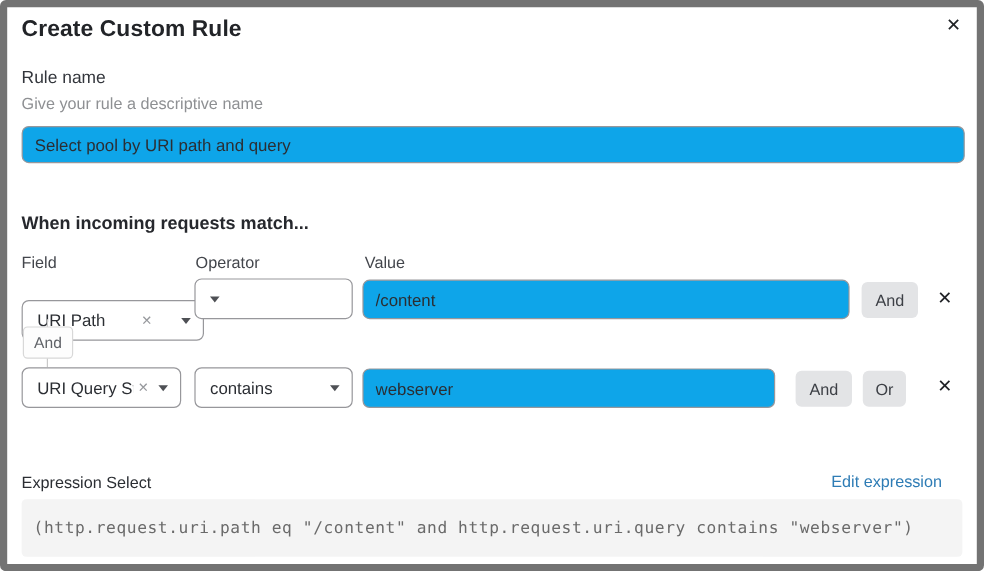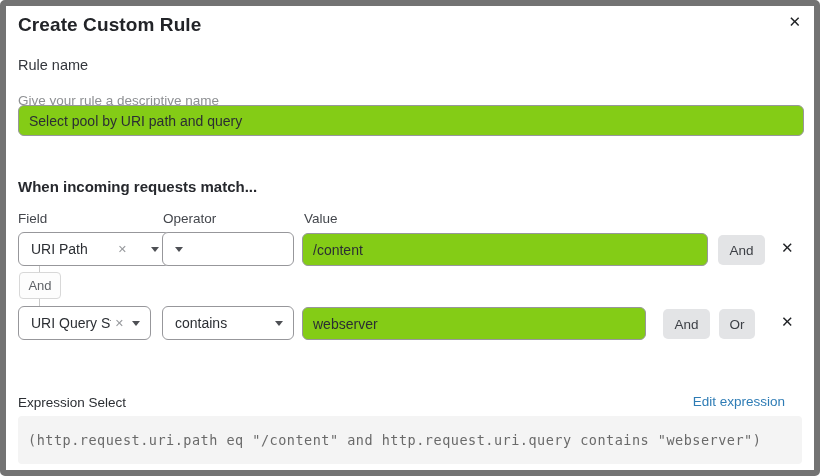--- a/index.html
+++ b/index.html
@@ -26,21 +26,21 @@
     font-size:15px; font-weight:700; color:#212326;
     cursor:pointer; line-height:20px;
   }
   .lbl { position:absolute; font-size:14.5px; color:#33363c; }
   .helper { position:absolute; font-size:13.5px; color:#8e9093; }
   .text-input {
     position:absolute; height:31px;
     border:1px solid #97979b; border-radius:6px;
     padding:0 10px; font-size:14px; color:#2b2e33;
     font-family:"Liberation Sans","DejaVu Sans",sans-serif;
-    background:#84cc16; outline:none;
+    background:#0ea5e9; outline:none;
   }
   .section-heading {
     position:absolute; left:12px; top:172px;
     font-size:15px; font-weight:700; color:#26282d;
   }
   .col-lbl { position:absolute; top:205px; font-size:13.5px; color:#43464c; }
   .select {
     position:absolute; height:34px;
     border:1px solid #97979b; border-radius:6px;
     background:#fff; display:flex; align-items:center;
@@ -96,30 +96,30 @@
 </style>
 </head>
 <body>
 
 <div class="modal">
 
   <div class="title">Create Custom Rule</div>
   <div class="close-x">✕</div>
 
   <div class="lbl" style="left:12px; top:51px;">Rule name</div>
-  <div class="helper" style="left:12px; top:87px;">Give your rule a descriptive name</div>
+  <div class="helper" style="left:12px; top:73px;">Give your rule a descriptive name</div>
   <input class="text-input" style="left: 12px; top: 99px; width: 786px;" type="text" value="Select pool by URI path and query">
 
   <div class="section-heading">When incoming requests match...</div>
 
   <div class="col-lbl" style="left:12px;">Field</div>
   <div class="col-lbl" style="left:157px;">Operator</div>
   <div class="col-lbl" style="left:298px;">Value</div>
 
-  <div class="select" style="left:12px; top:226px; width:152px;gap:16px;">
+  <div class="select" style="left:12px; top:244px; width:152px;gap:16px;">
     <span class="sel-label">URI Path</span>
     <span class="clear-x">✕</span>
     <span class="caret"></span>
   </div>
   <div class="select" style="left:156px; top:226px; width:132px;">
     <span class="caret"></span>
   </div>
   <input class="text-input" style="left: 296px; top: 227px; width: 406px; height: 33px;" type="text" value="/content">
   <button class="grp-btn" style="left:712px; top:229px; width:47px;">And</button>
   <div class="del-x" style="left:775px; top:233px;">✕</div>

